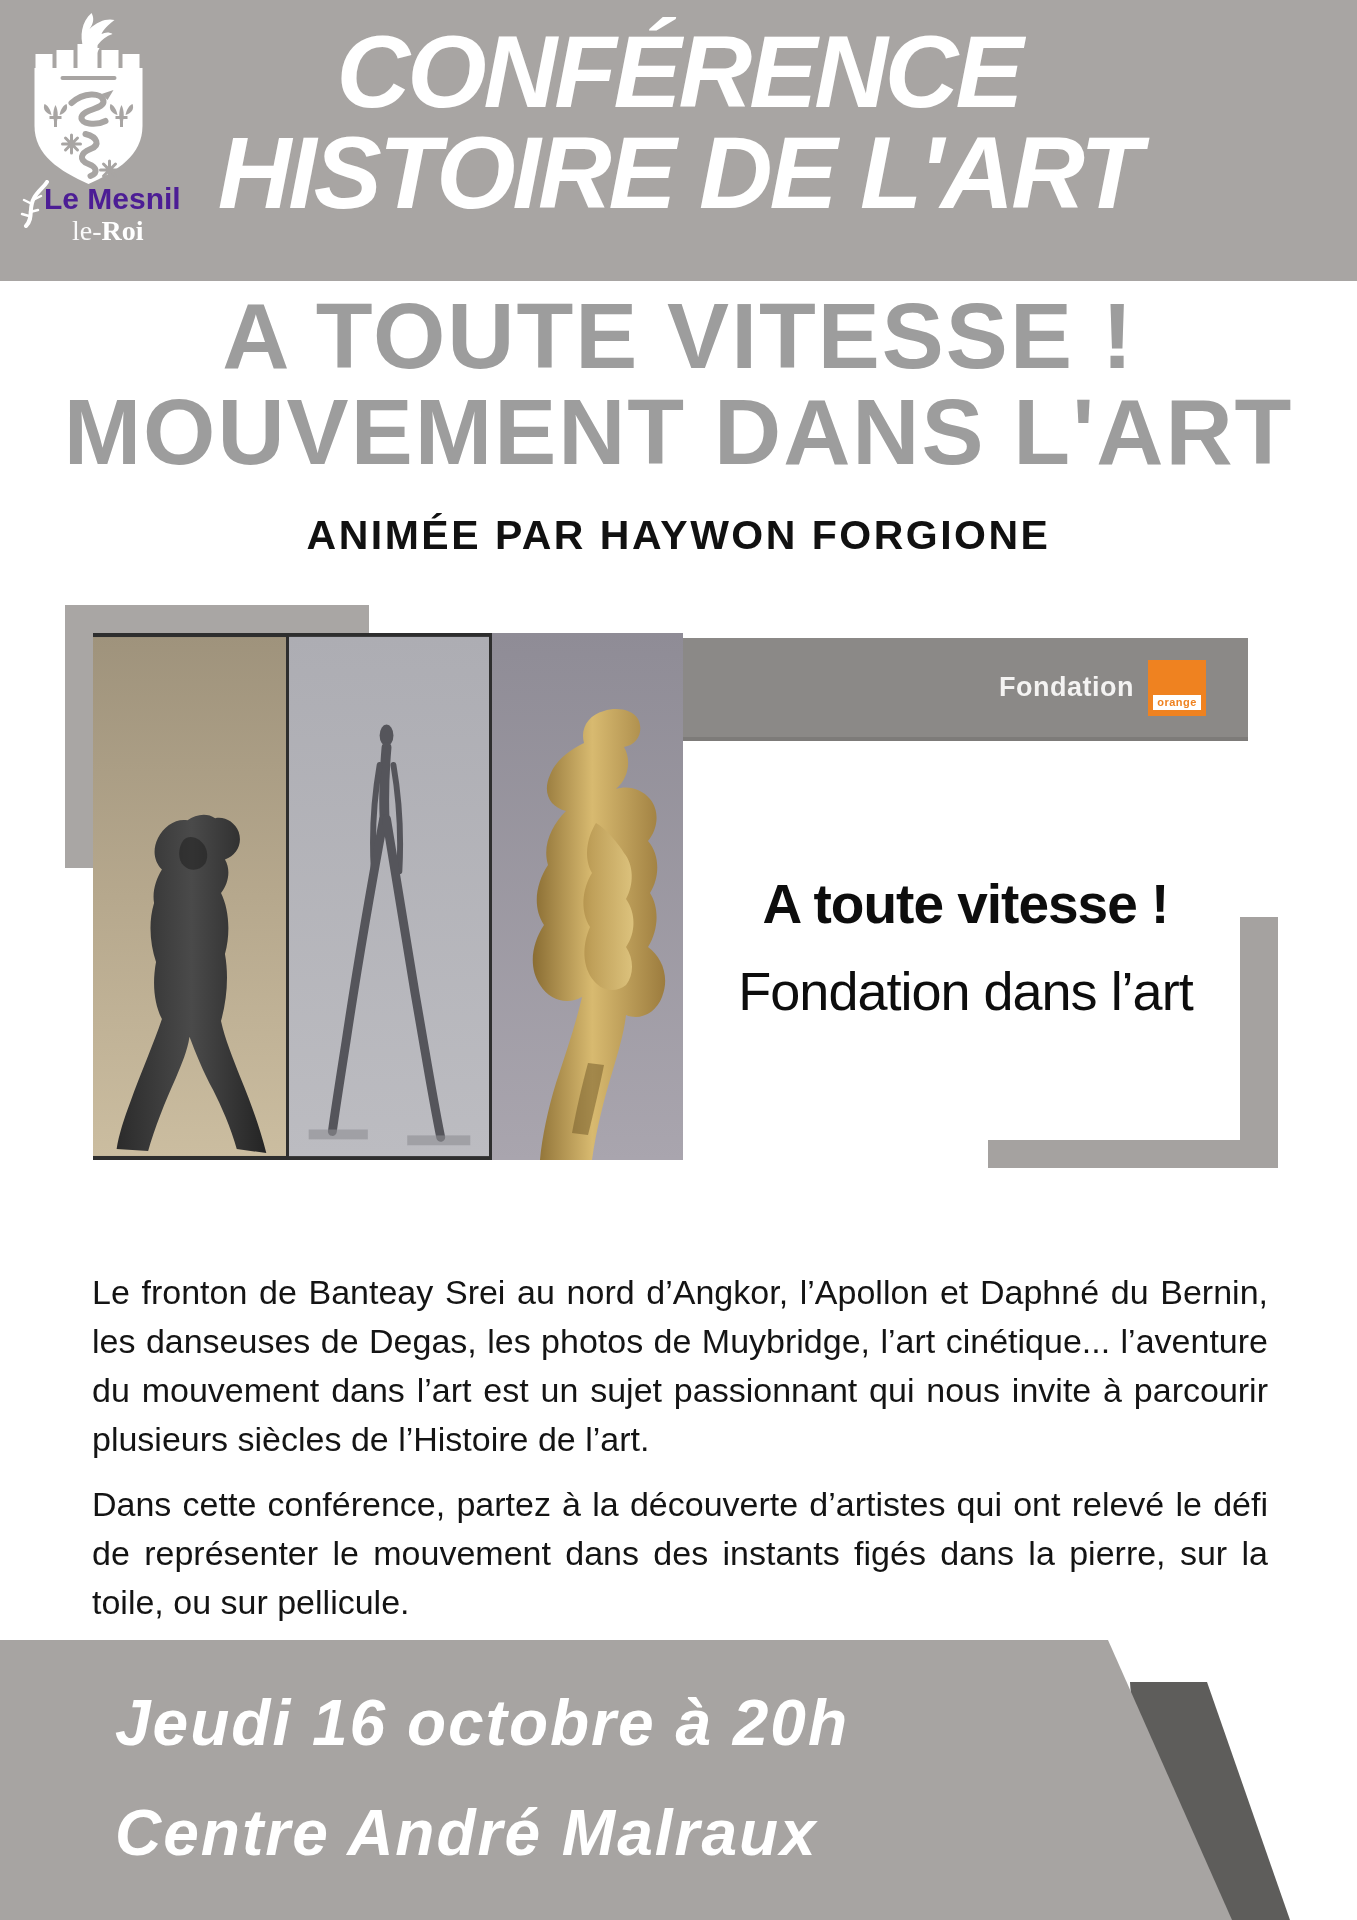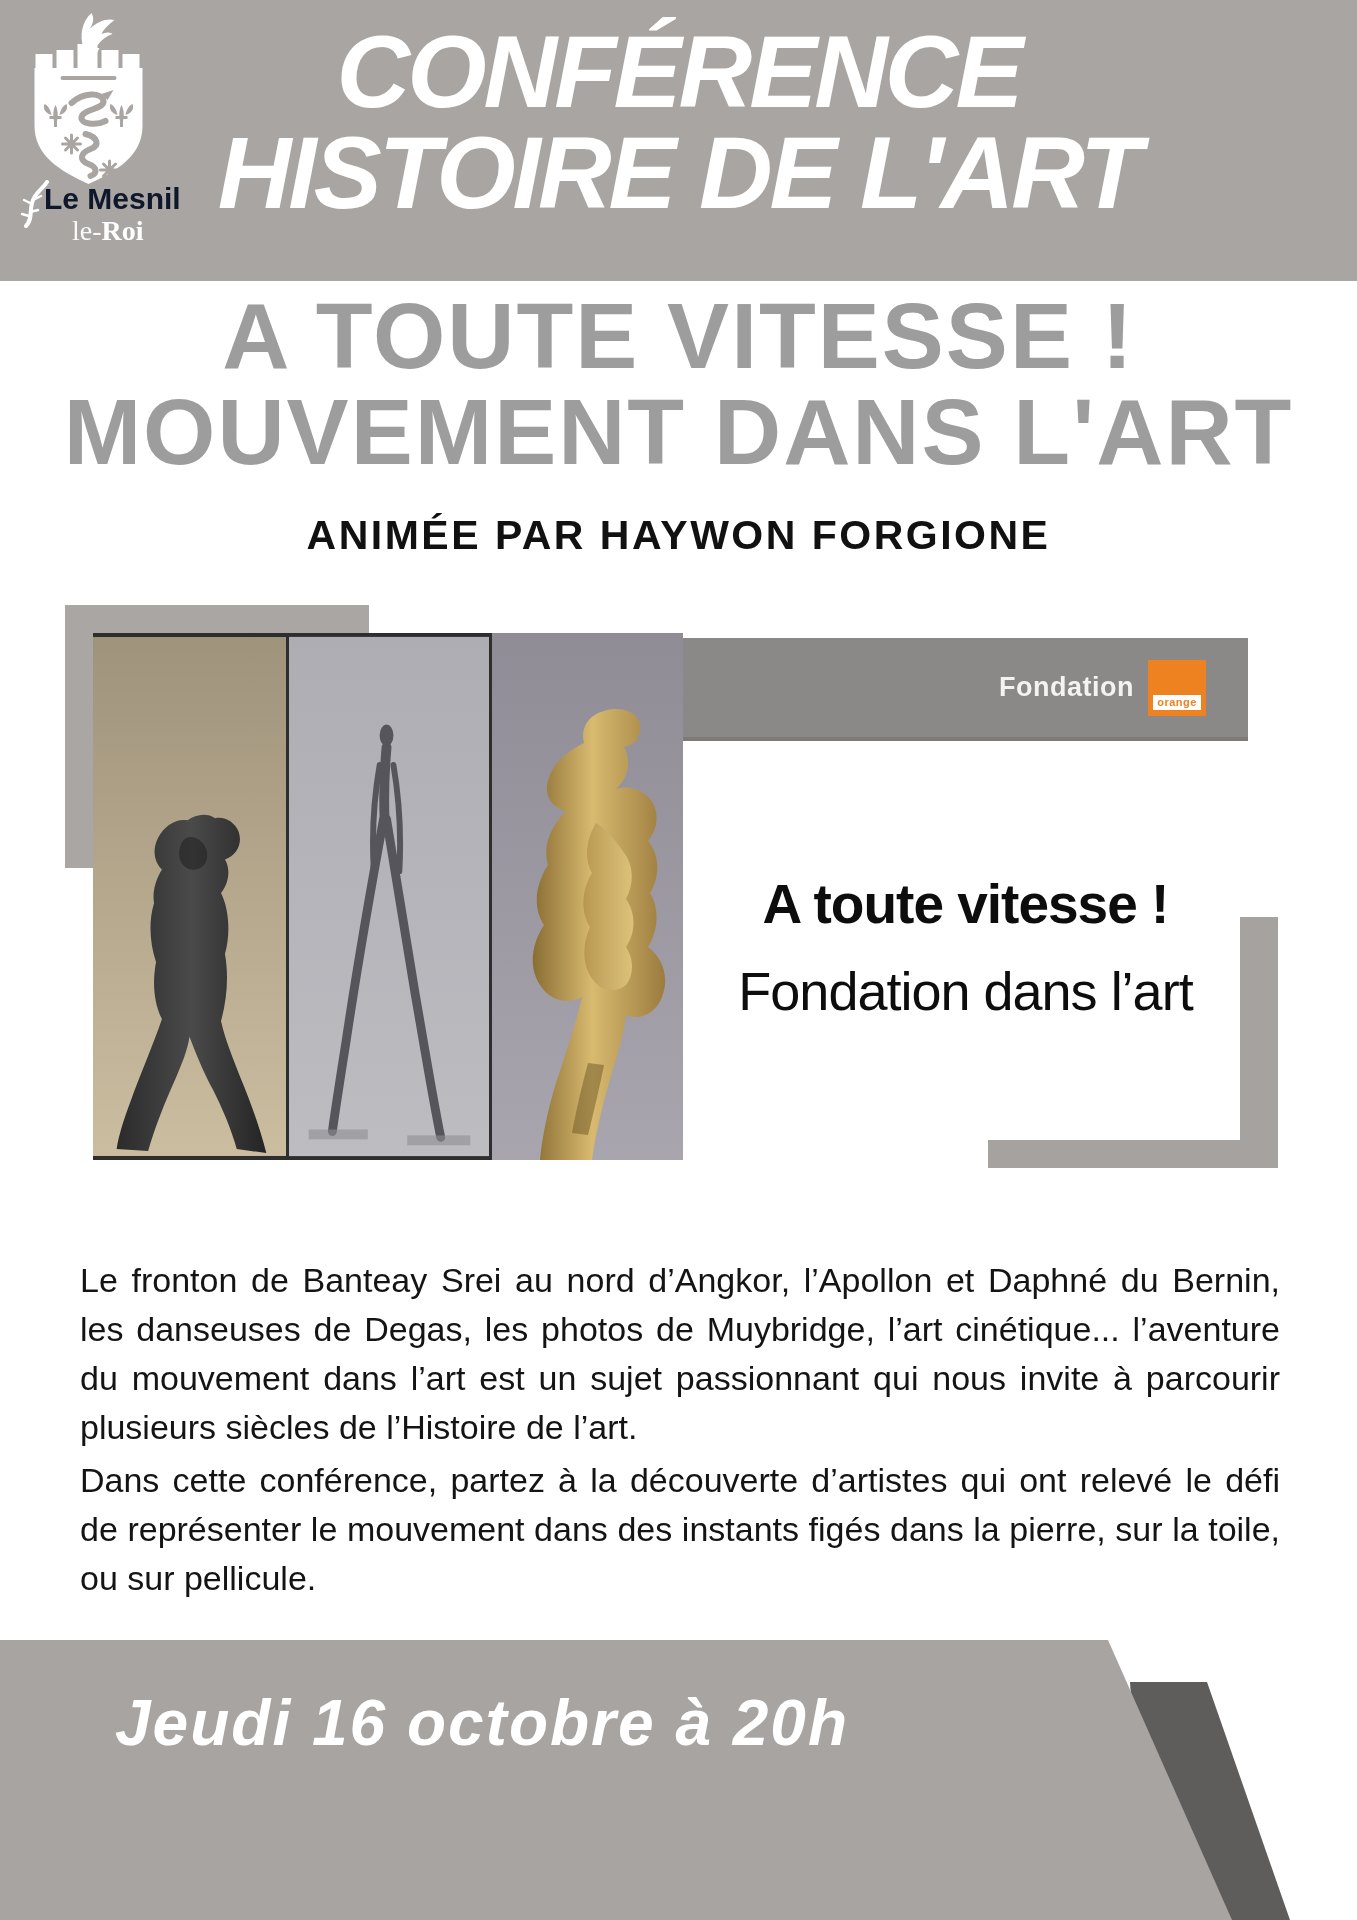--- a/index.html
+++ b/index.html
@@ -17,21 +17,21 @@
   }
   .top-title{
     position:absolute; left:0; top:22px; width:100%;
     text-align:center; color:#ffffff; font-weight:bold;
     font-size:102px; line-height:101px; letter-spacing:-3px;font-style:italic;
   }
   .logo{ position:absolute; left:14px; top:8px; width:180px; }
   .logo svg{ display:block; }
   .logo-name{
     position:absolute; left:30px; top:176px; width:150px;
-    color:#0f172a; font-weight:bold; font-size:30px; line-height:30px;
+    color:#4c1d95; font-weight:bold; font-size:30px; line-height:30px;
   }
   .logo-roi{
     position:absolute; left:58px; top:208px; width:130px;
     color:#ffffff; font-size:28px; line-height:30px;
     font-family:"Liberation Serif", serif;
   }
   .logo-roi .le{ font-weight:normal; font-style:normal; opacity:.95; }
   .logo-roi .roi{ font-weight:bold; }
   .lizard{ position:absolute; left:6px; top:172px; }
 
@@ -93,21 +93,21 @@
     position:absolute; left:988px; top:540px; width:290px; height:28px;
     background:#a5a2a0;
   }
 
   
   .paragraph{
     position:absolute; left:76px; top:1252px; width:1208px;
     color:#141414; font-size:34px; line-height:49px;
     text-align:justify;
   }
-  .paragraph p{ margin:4px; }
+  .paragraph p{ margin:16px; }
 
   
   .bottom-banner{ position:absolute; left:0; top:1640px; width:1357px; height:280px; }
   .bottom-banner svg{ position:absolute; left:0; top:0; }
   .footer-text{
     position:absolute; left:115px; top:42px; color:#ffffff; font-weight:bold;
     font-size:64px; line-height:82px; letter-spacing:2px;font-style:italic;
   }
   .footer-text .l2{ margin-top:28px; }
 </style>
@@ -288,16 +288,17 @@
     <p>Dans cette conférence, partez à la découverte d’artistes qui ont relevé le défi de représenter le mouvement dans des instants figés dans la pierre, sur la toile, ou sur pellicule.</p>
   </div>
 
   <div class="bottom-banner">
     <svg width="1357" height="280" viewBox="0 0 1357 280">
       <polygon points="1130,42 1207,42 1290,280 1146,280" fill="#5e5d5b"></polygon>
       <polygon points="0,0 1108,0 1232,280 0,280" fill="#a7a4a2"></polygon>
     </svg>
     <div class="footer-text">
       <div class="l1">Jeudi 16 octobre à 20h</div>
+      <div class="l2">Centre André Malraux</div>
     </div>
   </div>
 
 </div>
 
 </body></html>

